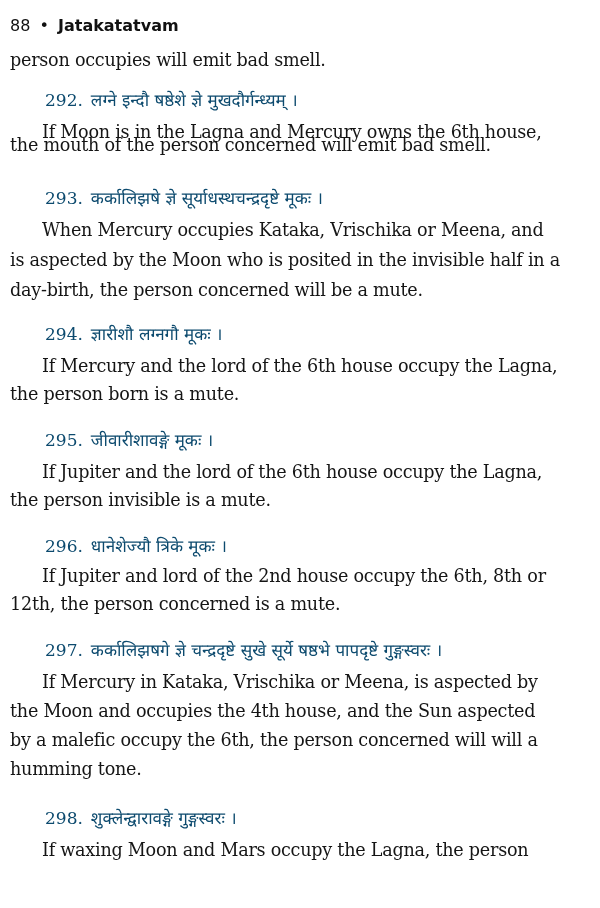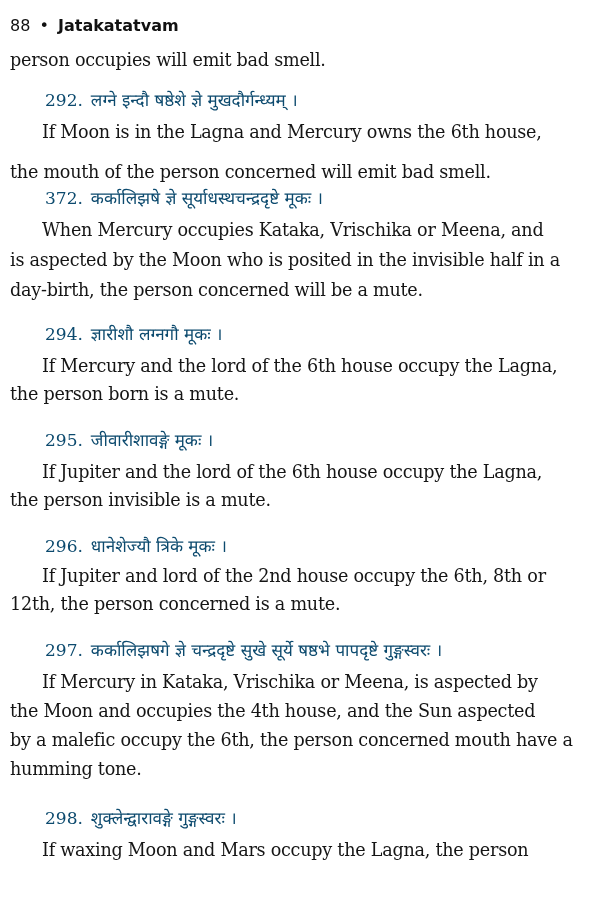--- a/index.html
+++ b/index.html
@@ -21,41 +21,41 @@
   <div class="running-head">
     <span class="num">88</span>
     <span class="bullet">•</span>
     <span class="title">Jatakatatvam</span>
   </div>
 
   <div class="line" style="top:50px">person occupies will emit bad smell.</div>
 
   <div class="sk" style="top:88px"><span class="vnum">292.</span><span>लग्ने इन्दौ षष्ठेशे ज्ञे मुखदौर्गन्ध्यम् ।</span></div>
   <div class="line indent" style="top:122px">If Moon is in the Lagna and Mercury owns the 6th house,</div>
-  <div class="line" style="top:162px">the mouth of the person concerned will emit bad smell.</div>
+  <div class="line" style="top:135px">the mouth of the person concerned will emit bad smell.</div>
 
-  <div class="sk" style="top:186px"><span class="vnum">372.</span><span>कर्कालिझषे ज्ञे सूर्याधस्थचन्द्रदृष्टे मूकः ।</span></div>
+  <div class="sk" style="top:186px"><span class="vnum">293.</span><span>कर्कालिझषे ज्ञे सूर्याधस्थचन्द्रदृष्टे मूकः ।</span></div>
   <div class="line indent" style="top:220px">When Mercury occupies Kataka, Vrischika or Meena, and</div>
   <div class="line" style="top:250px">is aspected by the Moon who is posited in the invisible half in a</div>
   <div class="line" style="top:280px">day-birth, the person concerned will be a mute.</div>
 
   <div class="sk" style="top:322px"><span class="vnum">294.</span><span>ज्ञारीशौ लग्नगौ मूकः ।</span></div>
   <div class="line indent" style="top:356px">If Mercury and the lord of the 6th house occupy the Lagna,</div>
   <div class="line" style="top:384px">the person born is a mute.</div>
 
   <div class="sk" style="top:428px"><span class="vnum">295.</span><span>जीवारीशावङ्गे मूकः ।</span></div>
   <div class="line indent" style="top:462px">If Jupiter and the lord of the 6th house occupy the Lagna,</div>
   <div class="line" style="top:490px">the person invisible is a mute.</div>
 
   <div class="sk" style="top:534px"><span class="vnum">296.</span><span>धानेशेज्यौ त्रिके मूकः ।</span></div>
   <div class="line indent" style="top:566px">If Jupiter and lord of the 2nd house occupy the 6th, 8th or</div>
   <div class="line" style="top:594px">12th, the person concerned is a mute.</div>
 
   <div class="sk" style="top:638px"><span class="vnum">297.</span><span>कर्कालिझषगे ज्ञे चन्द्रदृष्टे सुखे सूर्ये षष्ठभे पापदृष्टे गुङ्गस्वरः ।</span></div>
   <div class="line indent" style="top:672px">If Mercury in Kataka, Vrischika or Meena, is aspected by</div>
   <div class="line" style="top:701px">the Moon and occupies the 4th house, and the Sun aspected</div>
-  <div class="line" style="top:730px">by a malefic occupy the 6th, the person concerned mouth have a</div>
+  <div class="line" style="top:730px">by a malefic occupy the 6th, the person concerned will will a</div>
   <div class="line" style="top:759px">humming tone.</div>
 
   <div class="sk" style="top:806px"><span class="vnum">298.</span><span>शुक्लेन्द्वारावङ्गे गुङ्गस्वरः ।</span></div>
   <div class="line indent" style="top:840px">If waxing Moon and Mars occupy the Lagna, the person</div>
   <div class="line" style="top:912px">concerned will be endowed with a humming tone.</div>
 </div>
 
 </body></html>

